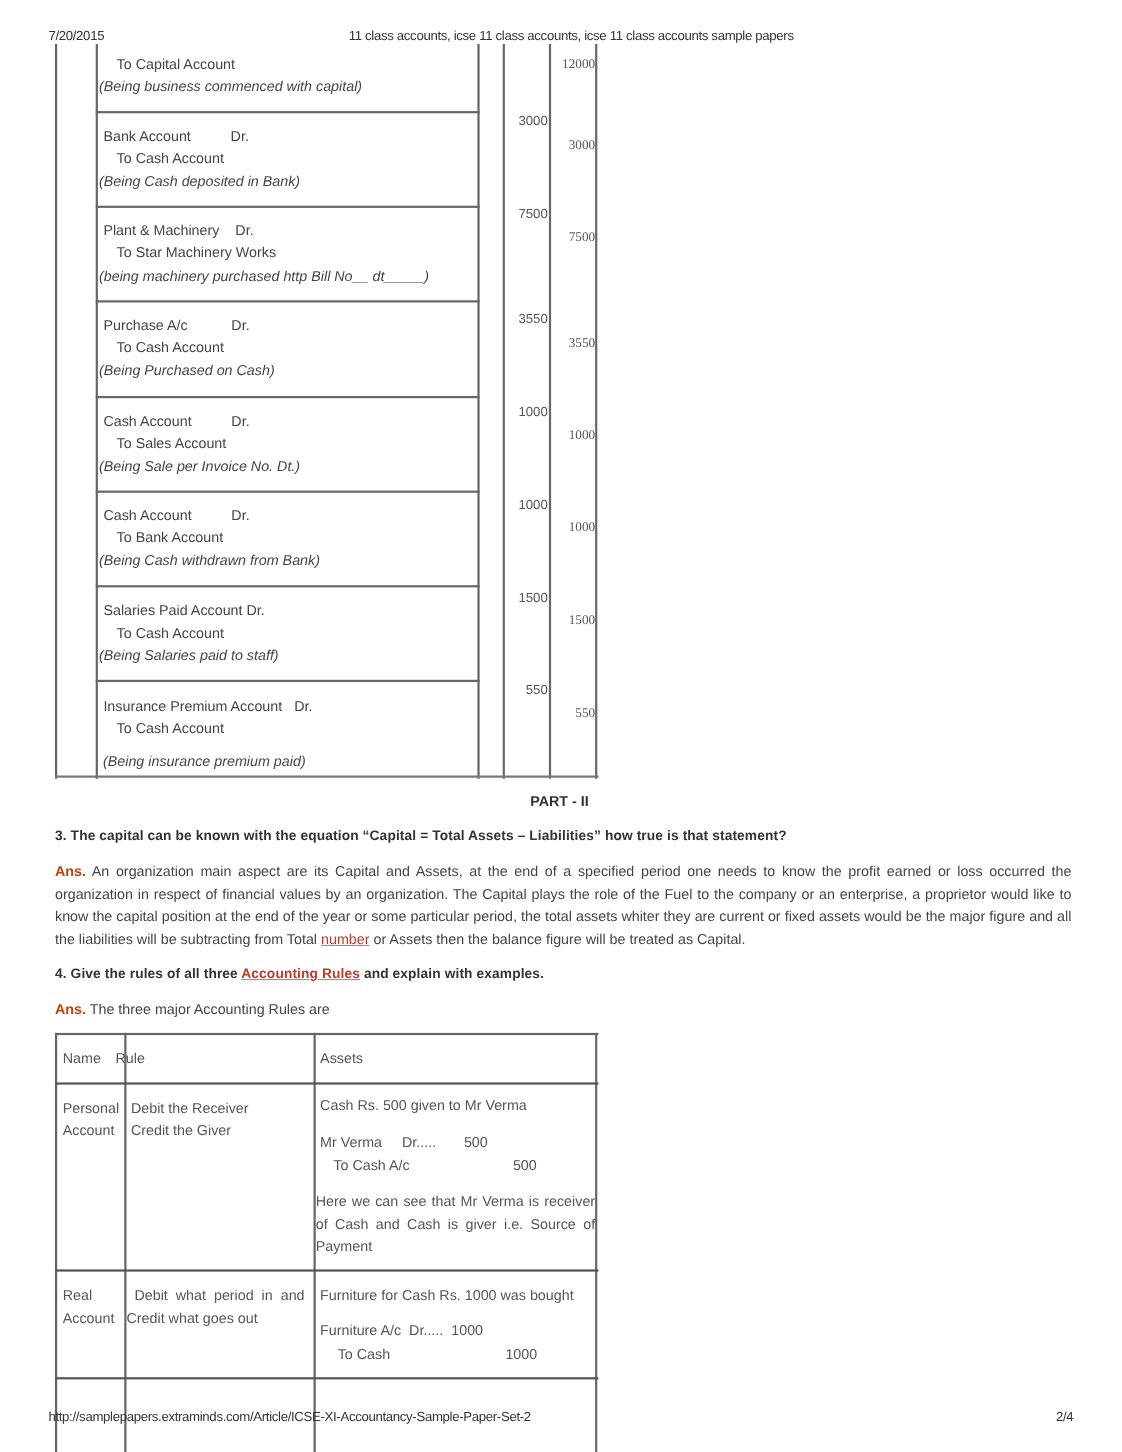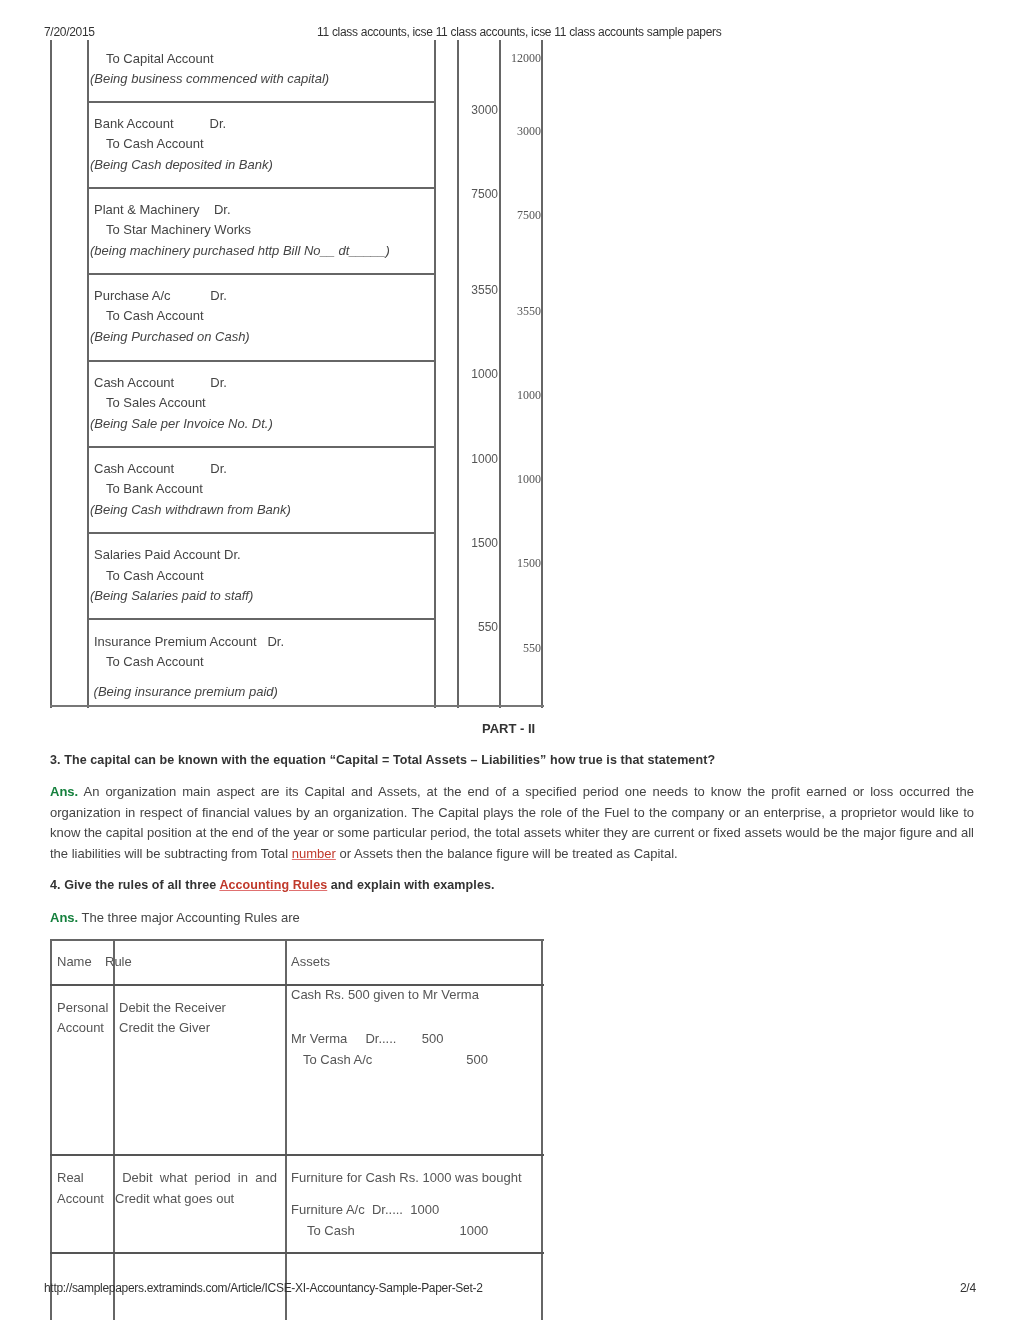--- a/index.html
+++ b/index.html
@@ -20,21 +20,21 @@
   .entry .l1 { position: absolute; left: 4px; white-space: pre; }
   .entry .l2 { position: absolute; left: 16px; white-space: pre; }
   .entry .l3 { position: absolute; left: 0px; font-style: italic; white-space: pre; }
   .amt { position: absolute; font-size: 12px; color: #555; text-align: right; }
   .dr-amt { left: 410px; width: 38px; }
   .cr-amt { left: 452px; width: 39px; font-family: Liberation Serif, serif; }
 
   .part { position: absolute; left: 482px; top: 721px; font-size: 13px; font-weight: bold; color: #333; }
   .q { position: absolute; left: 50px; font-size: 12.5px; font-weight: bold; color: #333; letter-spacing: 0.1px; }
   .para { position: absolute; left: 50px; width: 924px; font-size: 13px; color: #444; line-height: 20.5px; text-align: justify; }
-  .para b { color: #15803d; }
+  .para b { color: #c2410c; }
   .link { color: #c0392b; text-decoration: underline; text-decoration-color: #e07070; }
 
   
   .rt { position: absolute; left: 50px; top: 939px; width: 494px; height: 381px; }
   .rt .cell-text { position: absolute; font-size: 13px; color: #555; line-height: 20.5px; }
 </style>
 </head>
 <body>
 
 <div class="hdr-date">7/20/2015</div>
@@ -147,23 +147,24 @@
   <div class="hline" style="left:0; width:494px; top:313px; background:#555;"></div>
 
   <div class="cell-text" style="left:7px; top:13px;">Name</div>
   <div class="cell-text" style="left:55px; top:13px;">Rule</div>
   <div class="cell-text" style="left:241px; top:13px;">Assets</div>
 
   <div class="cell-text" style="left:7px; top:59px;">Personal</div>
   <div class="cell-text" style="left:7px; top:79px;">Account</div>
   <div class="cell-text" style="left:69px; top:59px;">Debit the Receiver</div>
   <div class="cell-text" style="left:69px; top:79px;">Credit the Giver</div>
-  <div class="cell-text" style="left:241px; top:46px;text-align:right;">Cash Rs. 500 given to Mr Verma</div>
+  <div class="cell-text" style="left:241px; top:56px;text-align:right;">Cash Rs. 500 given to Mr Verma</div>
   <div class="cell-text" style="left:241px; top:90px; white-space:pre;text-align:center;">Mr Verma     Dr.....       500</div>
   <div class="cell-text" style="left:253px; top:111px; white-space:pre;">To Cash A/c                          500</div>
+  <div class="cell-text" style="left:237px; top:143px; width:254px; text-align:justify;">Here we can see that Mr Verma is receiver of Cash and Cash is giver i.e. Source of Payment</div>
 
   <div class="cell-text" style="left:7px; top:229px;">Real</div>
   <div class="cell-text" style="left:7px; top:250px;">Account</div>
   <div class="cell-text" style="left:65px; top:229px; white-space:pre;">  Debit  what  period  in  and</div>
   <div class="cell-text" style="left:65px; top:250px;">Credit what goes out</div>
   <div class="cell-text" style="left:241px; top:229px;">Furniture for Cash  Rs. 1000 was bought</div>
   <div class="cell-text" style="left:241px; top:261px; white-space:pre;">Furniture A/c  Dr.....  1000</div>
   <div class="cell-text" style="left:257px; top:282px; white-space:pre;">To Cash                             1000</div>
 </div>
 

